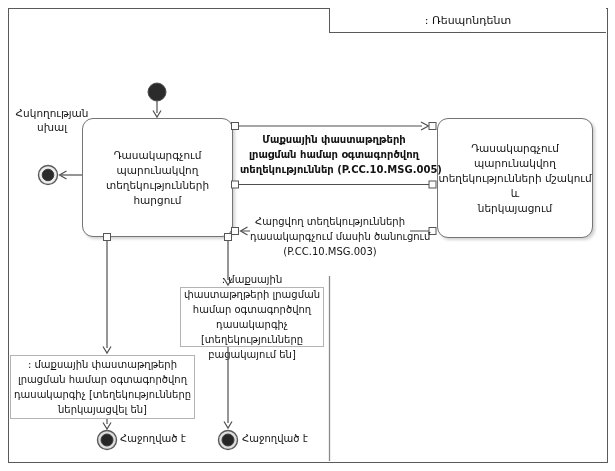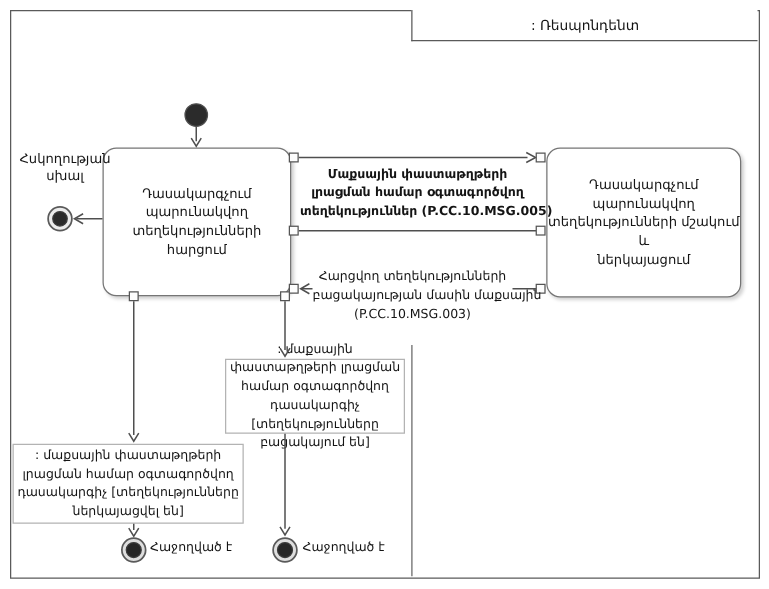--- a/index.html
+++ b/index.html
@@ -29,21 +29,21 @@
   .obj-presented{left:10px;top:355px;width:185px;height:64px;}
   .obj-absent{left:180px;top:287px;width:144px;height:60px;}
   .msgblock{
     position:absolute;background:#fff;font-size:10px;line-height:15px;text-align:center;z-index:6;
   }
   .msgblock div{white-space:nowrap;}
   .msg004{left:230px;top:38px;width:200px;}
   .msg005{left:240px;top:132px;width:188px;font-weight:bold;}
   .msg003{left:250px;top:214px;width:160px;}
   .floatlabel{position:absolute;font-size:10.5px;line-height:14px;text-align:center;z-index:6;}
-  .lbl-error{left:10px;top:121px;width:84px;font-family:Liberation Serif, serif;}
+  .lbl-error{left:10px;top:106px;width:84px;}
   .lbl-done{position:absolute;font-size:10px;z-index:6;white-space:nowrap;}
   .lbl-done-left{left:120px;top:433px;}
   .lbl-done-right{left:242px;top:433px;}
 </style>
 </head>
 <body>
 
 <div class="stage">
 
   <div class="frame"></div>
@@ -80,21 +80,21 @@
 
 
   <div class="msgblock msg005">
     <div>Մաքսային փաստաթղթերի</div>
     <div>լրացման համար օգտագործվող</div>
     <div>տեղեկություններ (P.CC.10.MSG.005)</div>
   </div>
 
   <div class="msgblock msg003">
     <div>Հարցվող տեղեկությունների</div>
-    <div>բացակայության մասին մաքսային</div>
+    <div>դասակարգչում մասին ծանուցում</div>
     <div>(P.CC.10.MSG.003)</div>
   </div>
 
   <div class="floatlabel lbl-error">
     <div>Հսկողության</div>
     <div>սխալ</div>
   </div>
   <div class="lbl-done lbl-done-left">Հաջողված է</div>
   <div class="lbl-done lbl-done-right">Հաջողված է</div>
 

